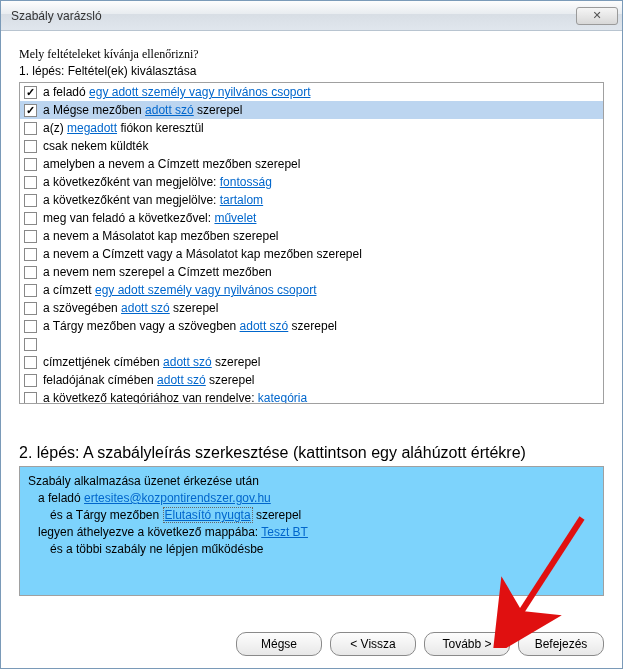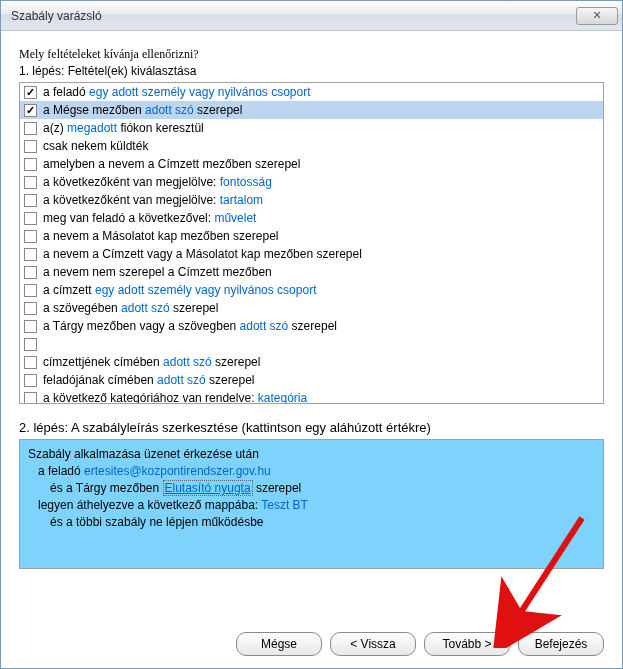--- a/index.html
+++ b/index.html
@@ -96,25 +96,26 @@
     .cb.checked::after {
       content: '✓';
       font-size: 11px;
       color: #000;
       line-height: 1;
       font-weight: bold;
     }
     .condition-text { white-space: nowrap; }
     .lnk {
       color: #0066cc;
+      text-decoration: underline;
       cursor: pointer;
     }
     .step2-label {
-      margin-top: 16px;
-      font-size: 13px;
+      margin-top: 40px;
+      font-size: 16px;
       margin-bottom: 4px;
     }
     .desc-box {
       border: 1px solid #a0a0a0;
       background: #7dd3fc;
       height: 130px;
       padding: 6px 8px;
       font-size: 12px;
       line-height: 17px;
     }

